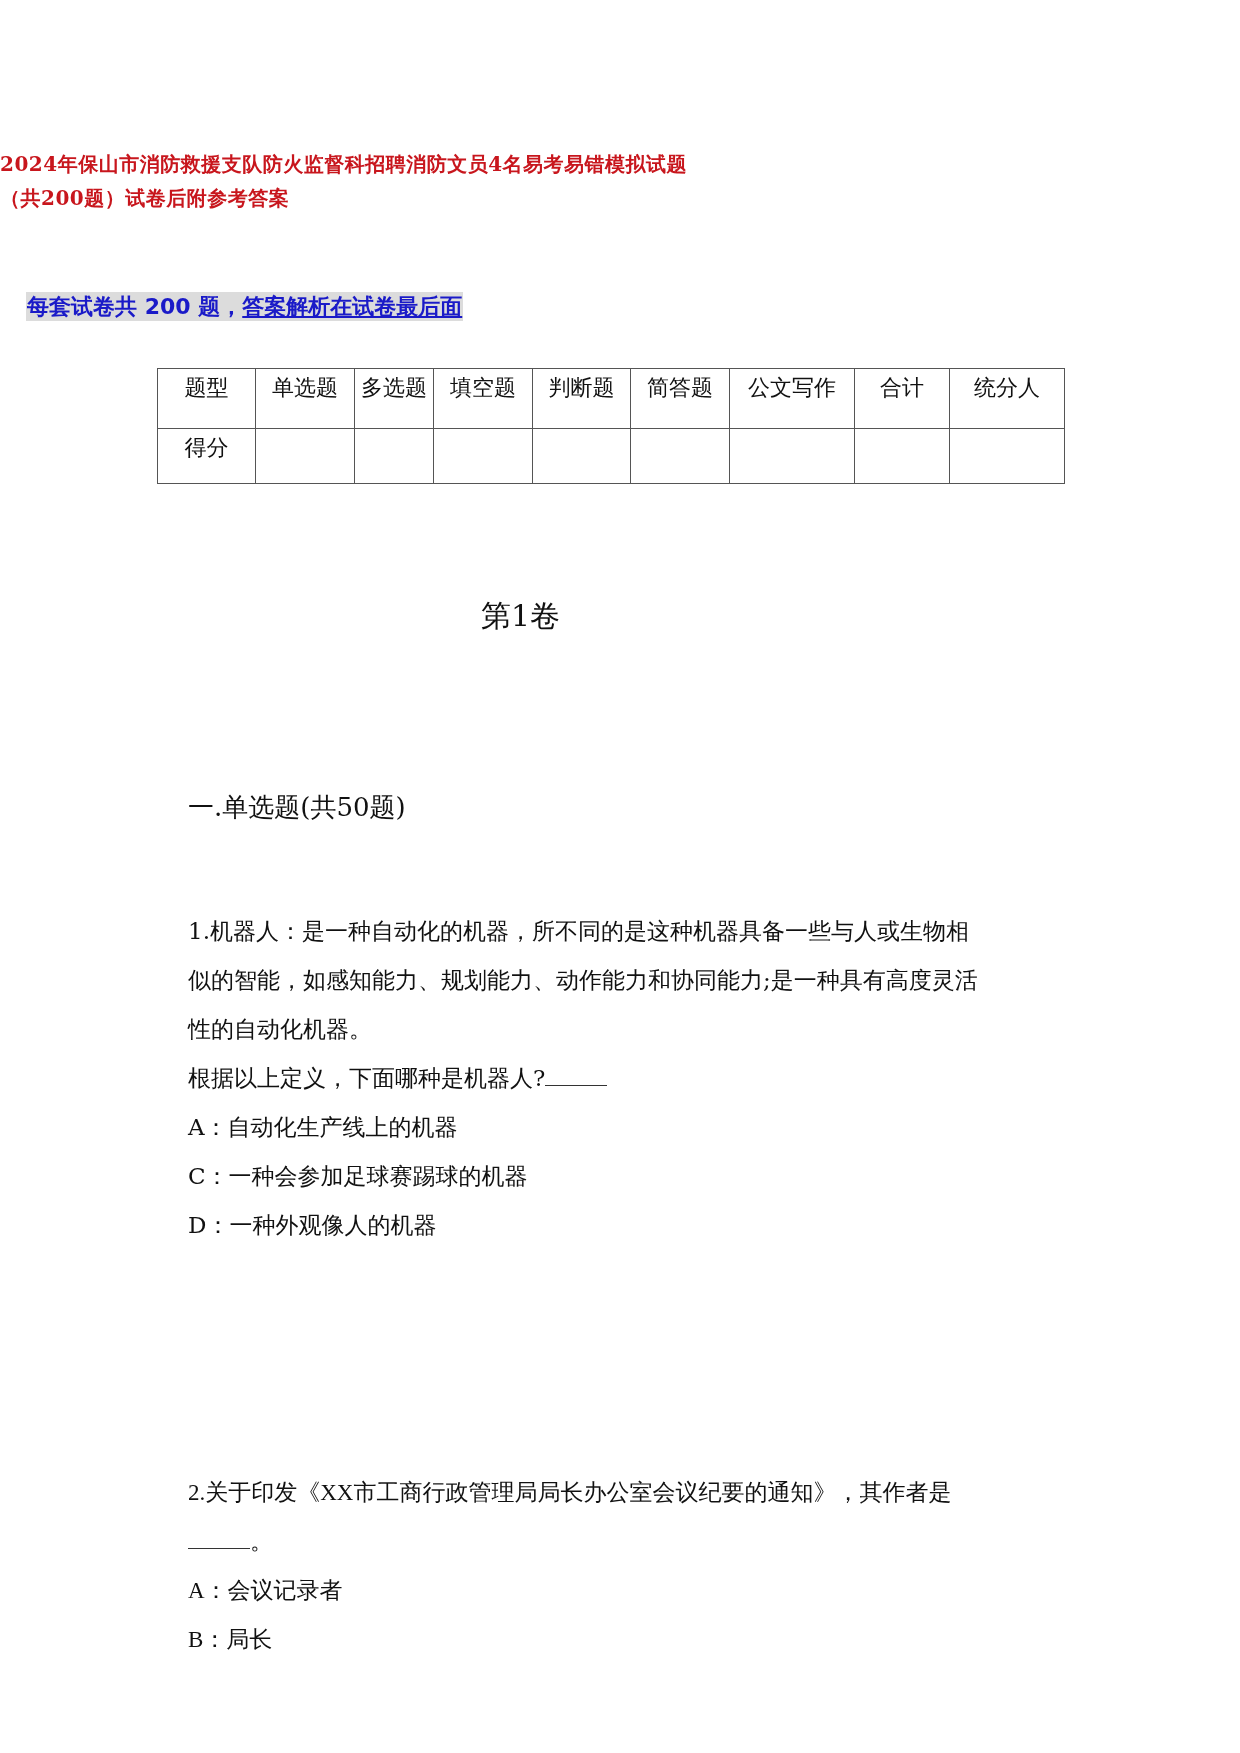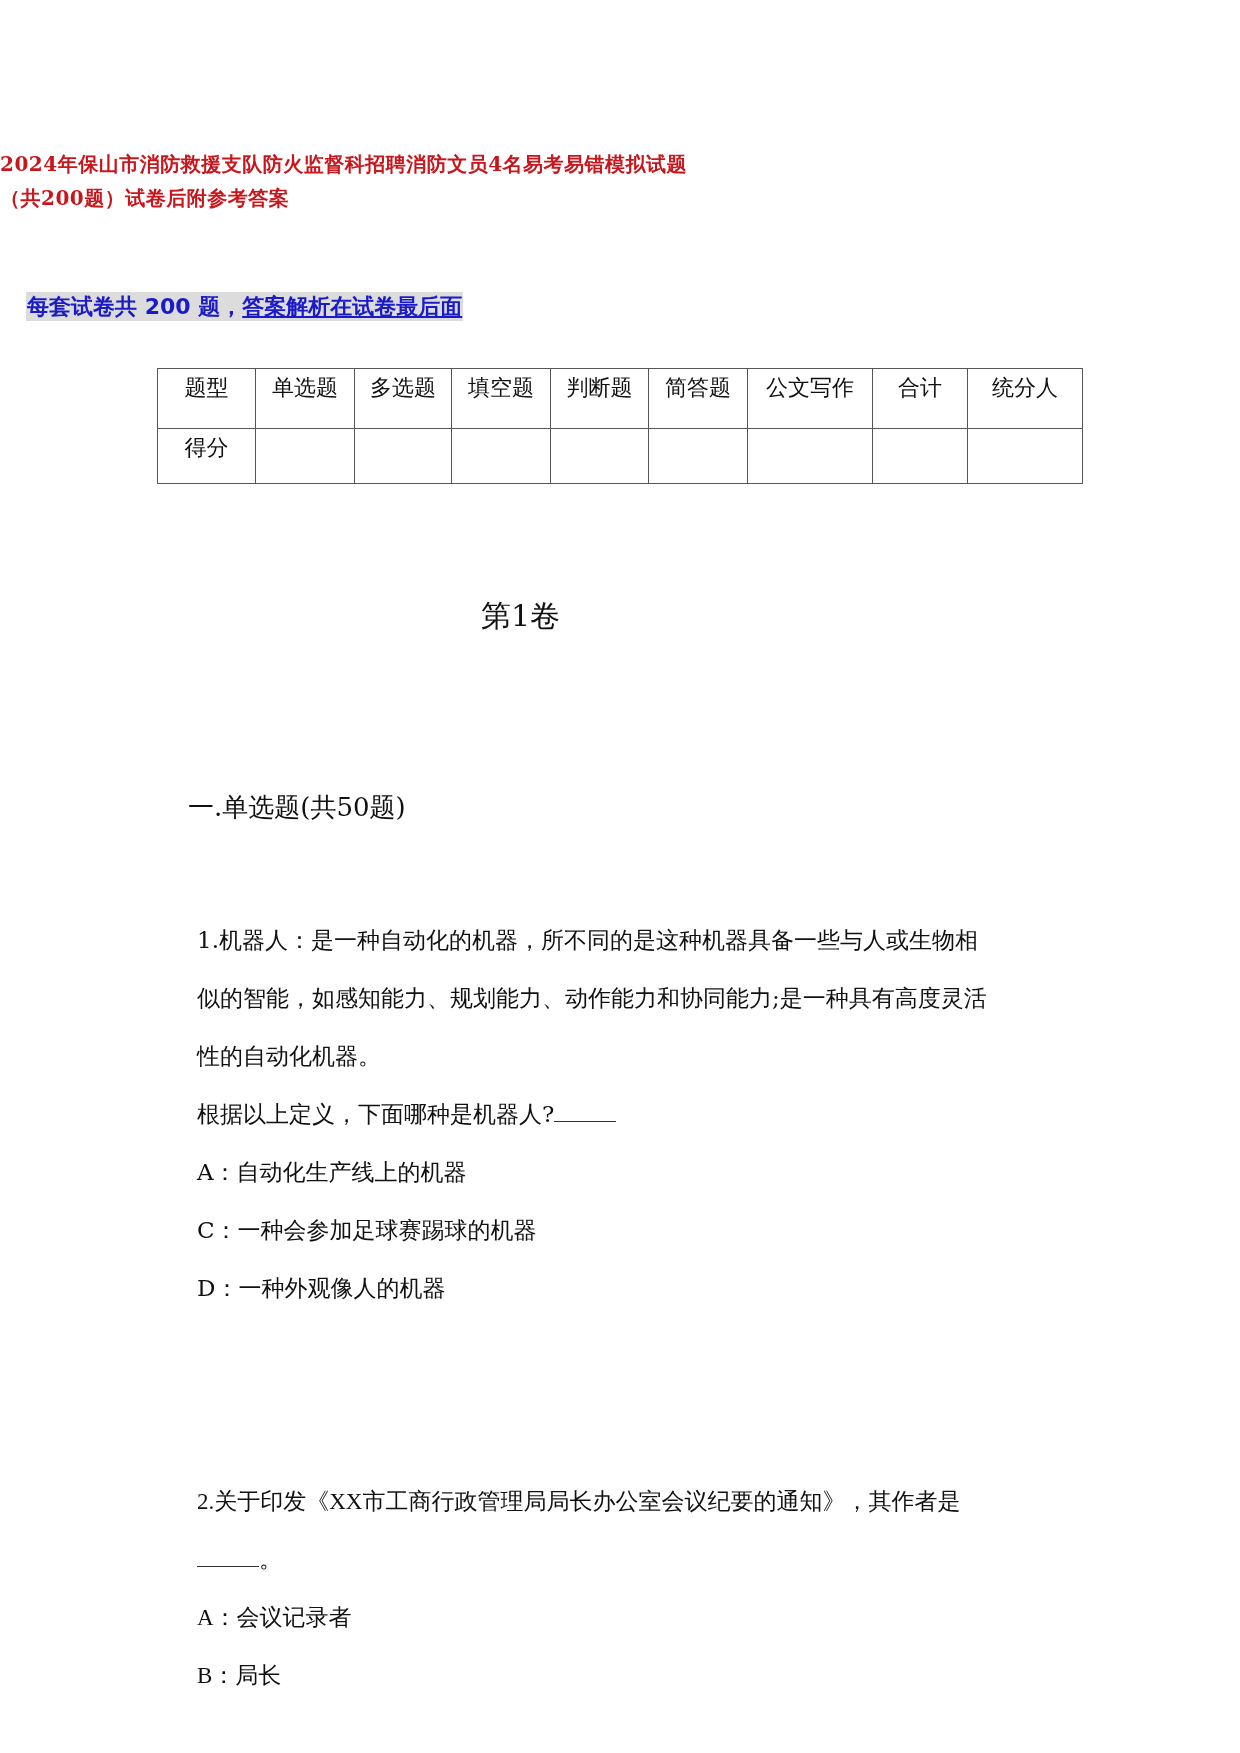--- a/index.html
+++ b/index.html
@@ -14,39 +14,39 @@
   .subtitle .link { text-decoration: underline; }
   table.score { position: absolute; left: 157px; top: 368px; border-collapse: collapse;
                 font-family: "DejaVu Sans", "Liberation Sans", sans-serif; font-size: 22px; }
   table.score td { border: 1.5px solid #555; vertical-align: top; text-align: center;
                    padding: 4px 0 0 0; box-sizing: border-box; }
   table.score tr.r1 td { height: 60px; }
   table.score tr.r2 td { height: 55px; margin-top: 12px; }
   .vol { left: 0; width: 1041px; top: 596px; text-align: center; font-size: 30px; }
   .section { left: 188px; top: 790px; font-size: 26px; }
   .q { left: 188px; font-size: 23px; line-height: 49px; width: 880px; }
-  .q p { margin: 9px; }
+  .q p { margin: 0; }
   .blank { display: inline-block; width: 62px; border-bottom: 1.5px solid #333; height: 22px; vertical-align: baseline; }
 </style>
 </head>
 <body>
 
 <div class="abs title" style="top:147px;">2024年保山市消防救援支队防火监督科招聘消防文员4名易考易错模拟试题</div>
 <div class="abs title" style="top:181px;">（共200题）试卷后附参考答案</div>
 
 <div class="abs subtitle-wrap">
   <span class="subtitle"><span>每套试卷共 200 题，</span><span class="link">答案解析在试卷最后面</span></span>
 </div>
 
 <table class="score">
   <tbody>
       <tr class="r1">
     <td style="width:98px">题型</td>
     <td style="width:99px">单选题</td>
-    <td style="width:97px">多选题</td>
+    <td style="width:79px">多选题</td>
     <td style="width:99px">填空题</td>
     <td style="width:98px">判断题</td>
     <td style="width:99px">简答题</td>
     <td style="width:125px">公文写作</td>
     <td style="width:95px">合计</td>
     <td style="width:115px">统分人</td>
   </tr>
   <tr class="r2">
     <td>得分</td>
     <td></td>

